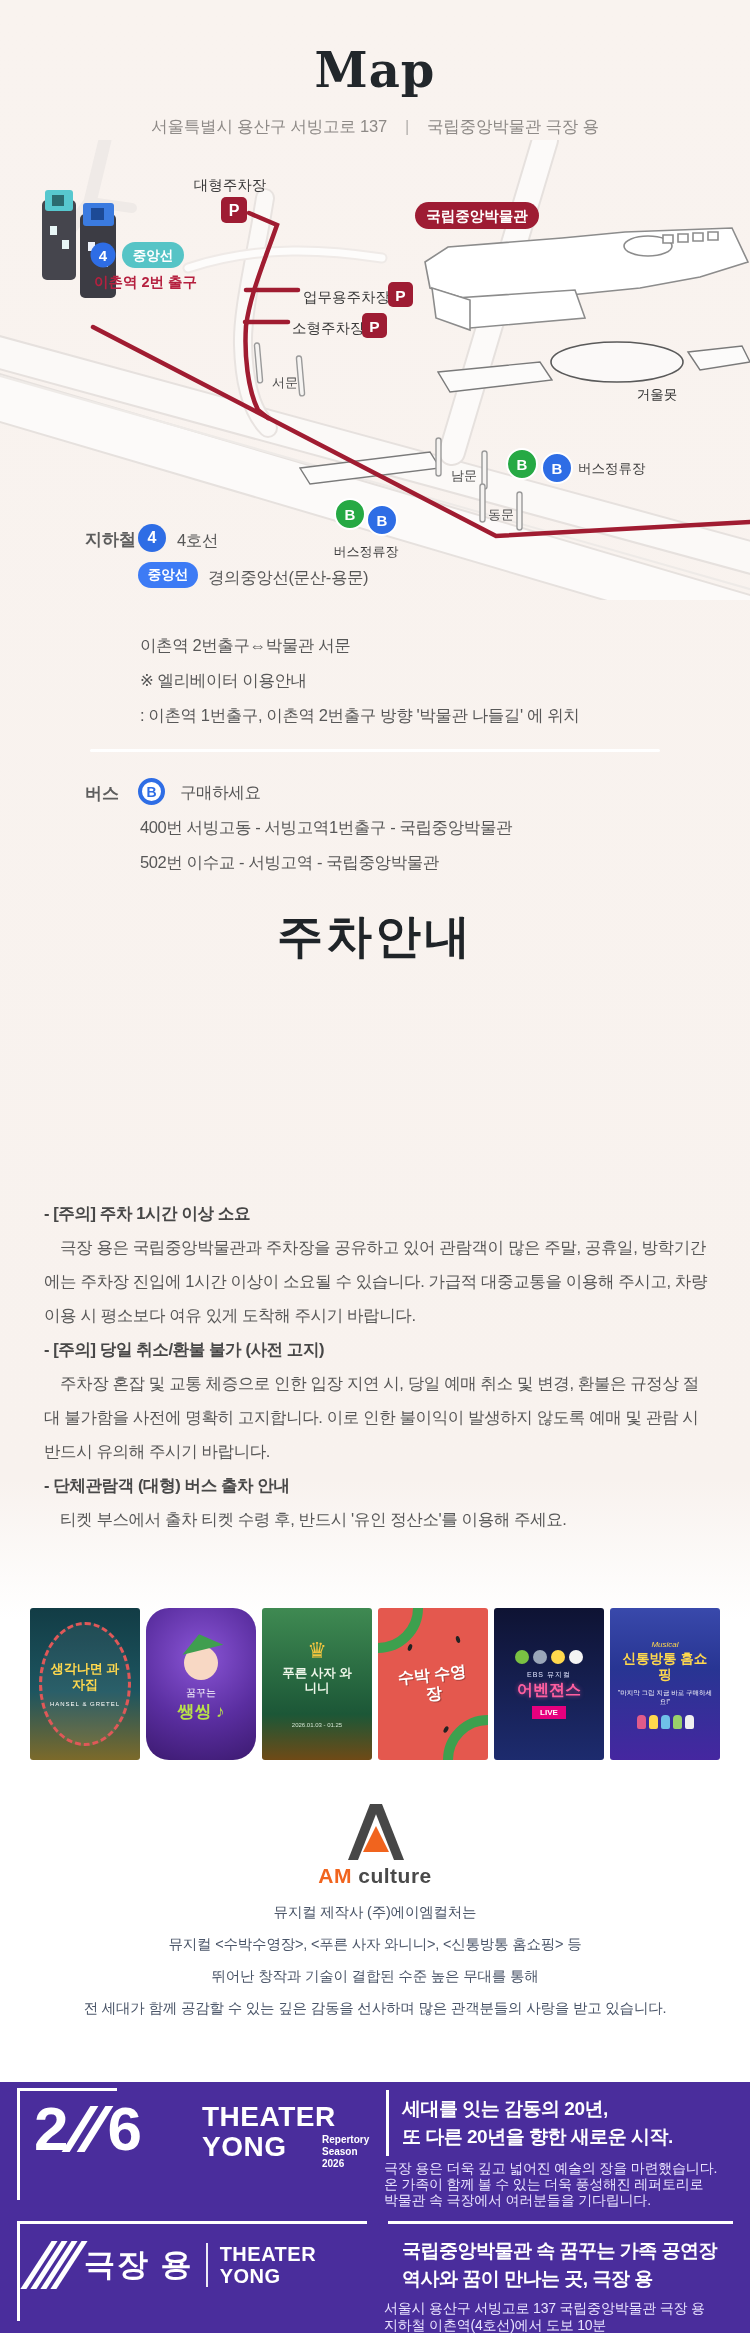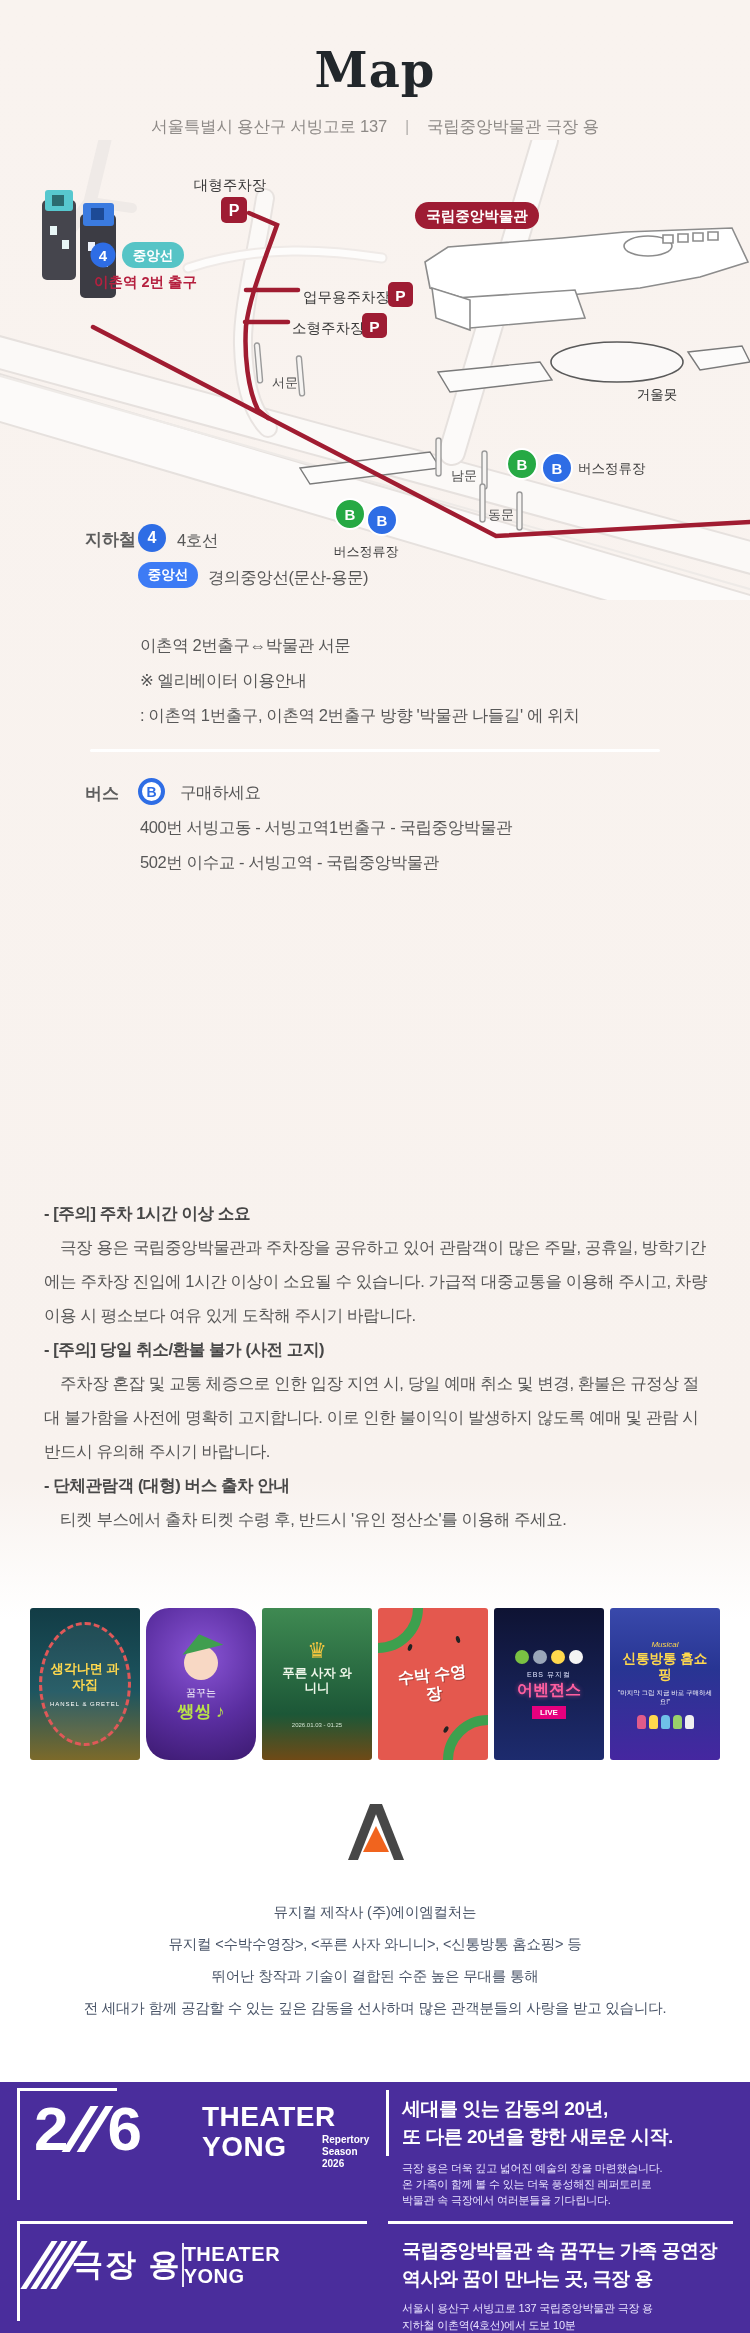--- a/index.html
+++ b/index.html
@@ -82,22 +82,22 @@
   .f2{top:2207px;height:126px;}
   .wline{position:absolute;background:#fff;}
   .logo2026{position:absolute;left:34px;top:16px;display:flex;align-items:center;color:#fff;}
   .logo2026 .num{font-size:62px;font-weight:800;line-height:62px;}
   .slashes{display:flex;gap:7px;margin:0 8px;}
   .slashes b{display:block;width:8px;height:46px;background:#fff;transform:skewX(-32deg);}
   .brandcol{position:absolute;color:#fff;font-weight:800;}
   .f1 .brandcol{left:202px;top:20px;font-size:28px;line-height:30px;letter-spacing:0.5px;}
   .repertory{position:absolute;left:322px;top:52px;color:#fff;font-size:10px;font-weight:700;line-height:12px;}
   .fhead{position:absolute;left:402px;color:#fff;font-weight:800;font-size:19px;line-height:28px;letter-spacing:-0.5px;white-space:nowrap;}
-  .fsmall{position:absolute;left:402px;color:#e9e3ff;font-size:11px;line-height:16.5px;letter-spacing:-0.2px;white-space:nowrap;}
-  .yonglogo{position:absolute;left:36px;top:34px;display:flex;align-items:center;color:#fff;}
+  .fsmall{position:absolute;left:384px;color:#e9e3ff;font-size:14px;line-height:16.5px;letter-spacing:-0.2px;white-space:nowrap;}
+  .yonglogo{position:absolute;left:36px;top:34px;display:flex;align-items:center;gap:12px;color:#fff;}
   .yglyph{display:flex;gap:4px;}
   .yglyph b{display:block;width:6px;height:48px;background:#fff;transform:skewX(-33deg);}
   .ykr{font-size:31px;font-weight:800;letter-spacing:2px;}
   .ydiv{width:2px;height:44px;background:#fff;opacity:0.9;}
   .ybrand{font-size:20px;font-weight:800;line-height:22px;letter-spacing:0.5px;}
 </style>
 </head>
 <body>
 
 <div id="canvas">
@@ -226,20 +226,21 @@
   <div class="abs divider"></div>
 
   <span class="abs tlabel" style="left:85px;top:782px">버스</span>
   <div class="abs cB" style="left:138px;top:778px">
       <span>B</span>
     </div>
   <span class="abs ttext" style="left:180px;top:782px">구매하세요</span>
   <span class="abs ttext" style="left:140px;top:817px">400번  서빙고동 - 서빙고역1번출구 - 국립중앙박물관</span>
   <span class="abs ttext" style="left:140px;top:852px">502번  이수교 - 서빙고역 - 국립중앙박물관</span>
 
+  <div class="abs parking-title">주차안내</div>
 
   <div class="abs notices">
     <h4>- [주의] 주차 1시간 이상 소요</h4>
     <p>극장 용은 국립중앙박물관과 주차장을 공유하고 있어 관람객이 많은 주말, 공휴일, 방학기간에는 주차장 진입에 1시간 이상이 소요될 수 있습니다. 가급적 대중교통을 이용해 주시고, 차량 이용 시 평소보다 여유 있게 도착해 주시기 바랍니다.</p>
     <h4>- [주의] 당일 취소/환불 불가 (사전 고지)</h4>
     <p>주차장 혼잡 및 교통 체증으로 인한 입장 지연 시, 당일 예매 취소 및 변경, 환불은 규정상 절대 불가함을 사전에 명확히 고지합니다. 이로 인한 불이익이 발생하지 않도록 예매 및 관람 시 반드시 유의해 주시기 바랍니다.</p>
     <h4>- 단체관람객 (대형) 버스 출차 안내</h4>
     <p>티켓 부스에서 출차 티켓 수령 후, 반드시 '유인 정산소'를 이용해 주세요.</p>
   </div>
 
@@ -293,20 +294,23 @@
         <i style="background:#f0f0f0"></i>
       </div>
     </div>
   </div>
 
   <svg class="abs" style="left:330px;top:1800px" width="90" height="62" viewBox="0 0 90 62">
     <path d="M18,60 L40,4 L50,4 L28,60 Z" fill="#474747"></path>
     <path d="M42,4 L52,4 L74,60 L64,60 Z" fill="#474747"></path>
     <path d="M46,26 L59,52 L33,52 Z" fill="#f1641e"></path>
   </svg>
+  <div class="abs am-text">
+    <span class="am">AM</span><span class="cu"> culture</span>
+  </div>
   <div class="abs company">
     <p>뮤지컬 제작사 (주)에이엠컬처는</p>
     <p>뮤지컬 &lt;수박수영장&gt;, &lt;푸른 사자 와니니&gt;, &lt;신통방통 홈쇼핑&gt; 등</p>
     <p>뛰어난 창작과 기술이 결합된 수준 높은 무대를 통해</p>
     <p>전 세대가 함께 공감할 수 있는 깊은 감동을 선사하며 많은 관객분들의 사랑을 받고 있습니다.</p>
   </div>
 
   <div class="abs footer f1">
     <div class="wline" style="left:17px;top:6px;width:3px;height:112px"></div>
     <div class="wline" style="left:17px;top:6px;width:100px;height:3px"></div>

